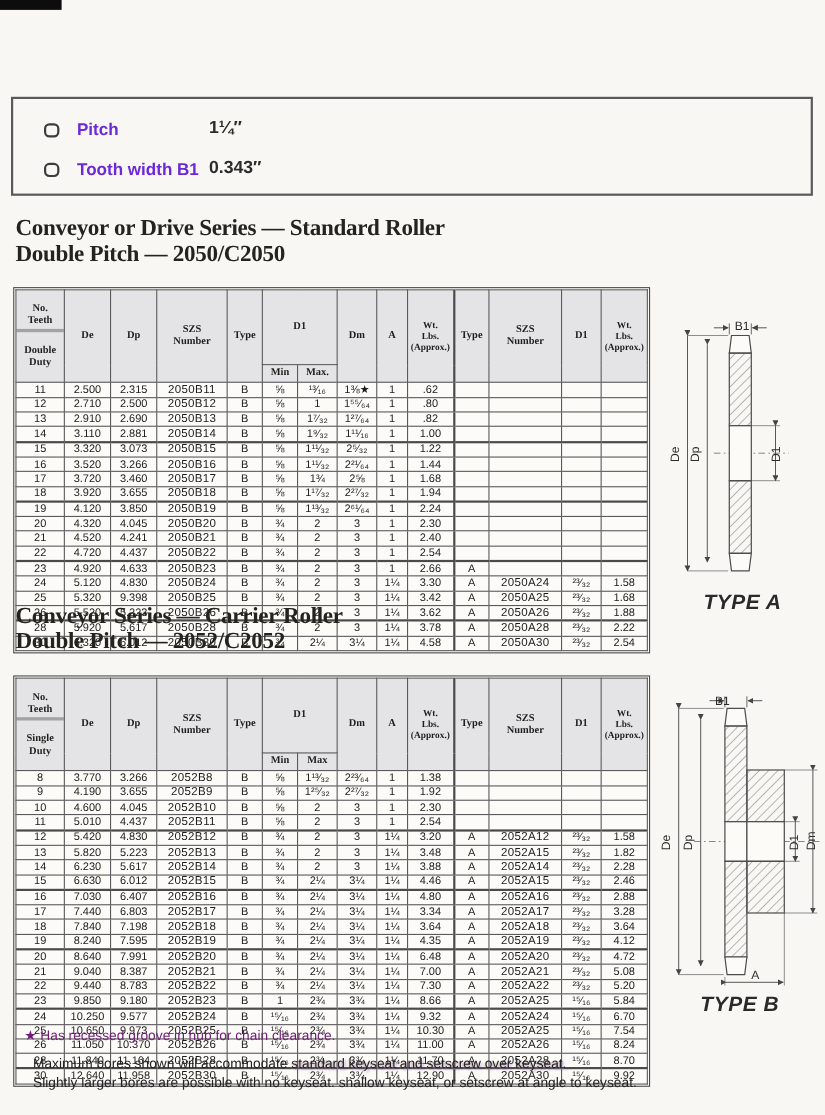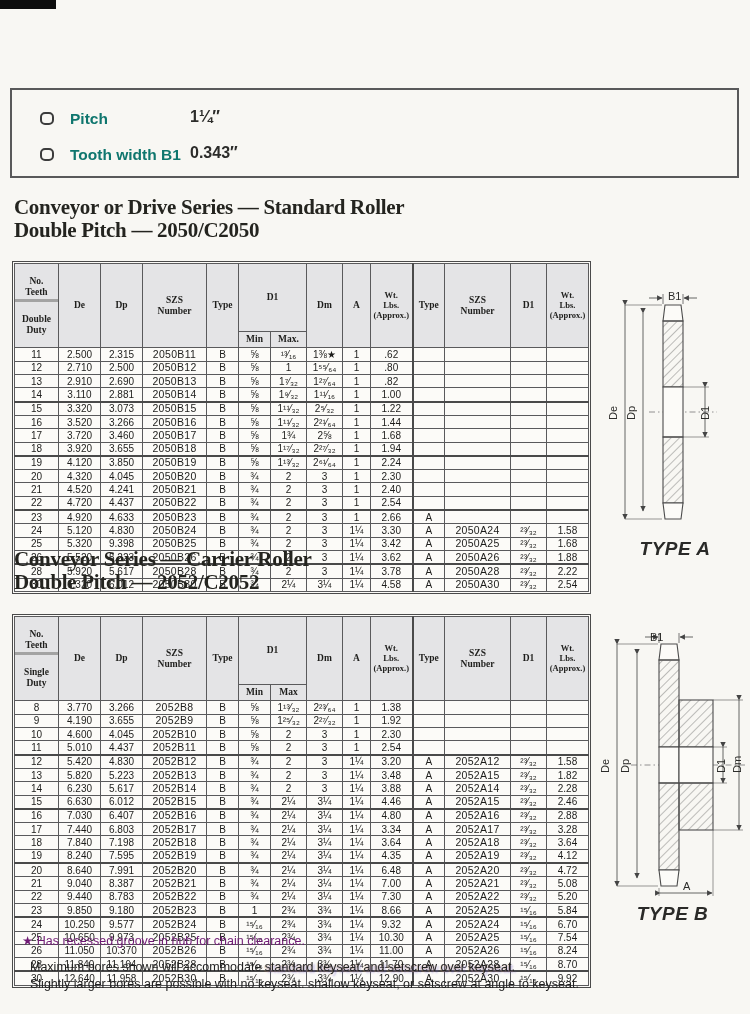--- a/index.html
+++ b/index.html
@@ -5,21 +5,21 @@
   html,body{margin:0;padding:0;background:#e9e7e2;}
   #page{position:relative;width:750px;height:1014px;background:#f8f7f3;overflow:hidden;
         font-family:"Liberation Sans",sans-serif;color:#262624;}
   .artifact{position:absolute;left:0;top:0;width:56px;height:9px;background:#0d0d0d;}
   .page-title{position:absolute;top:13px;left:0;width:100%;box-sizing:border-box;padding-left:78px;
         text-align:center;font-size:37px;font-weight:700;letter-spacing:-1px;color:#3f3f3b;}
   
   .spec-box{position:absolute;left:10px;top:88px;width:729px;height:90px;border:2px solid #59595a;box-sizing:border-box;}
   .spec-row{position:absolute;left:0;width:100%;height:22px;}
   .spec-row .bullet{position:absolute;left:28px;top:2px;width:14px;height:13px;border:2px solid #3c3c3c;border-radius:5px;box-sizing:border-box;background:transparent;}
-  .spec-label{position:absolute;left:58px;top:0;font-size:15.5px;font-weight:700;color:#0f766e;}
+  .spec-label{position:absolute;left:58px;top:0;font-size:15.5px;font-weight:700;color:#6d28d9;}
   .spec-value{position:absolute;left:178px;top:-2px;font-size:16px;font-weight:700;color:#2c2c2a;}
   
   .sec-head{position:absolute;left:14px;font-family:"Liberation Serif",serif;font-weight:700;
         font-size:21px;line-height:23px;color:#24241f;letter-spacing:-0.3px;}
   
   .tbl-wrap{position:absolute;left:12px;border:1px solid #4a4a4a;padding:1px;background:#fbfaf7;}
   table.spk{border-collapse:collapse;table-layout:fixed;border:1px solid #4a4a4a;}
   table.spk th,table.spk td{border:1px solid #5a5a5c;}
   table.spk thead th{background:#e4e4e6;font-family:"Liberation Serif",serif;font-weight:700;
         font-size:9.5px;line-height:1.15;text-align:center;padding:1px 0;white-space:pre-line;color:#1e1e1c;}

